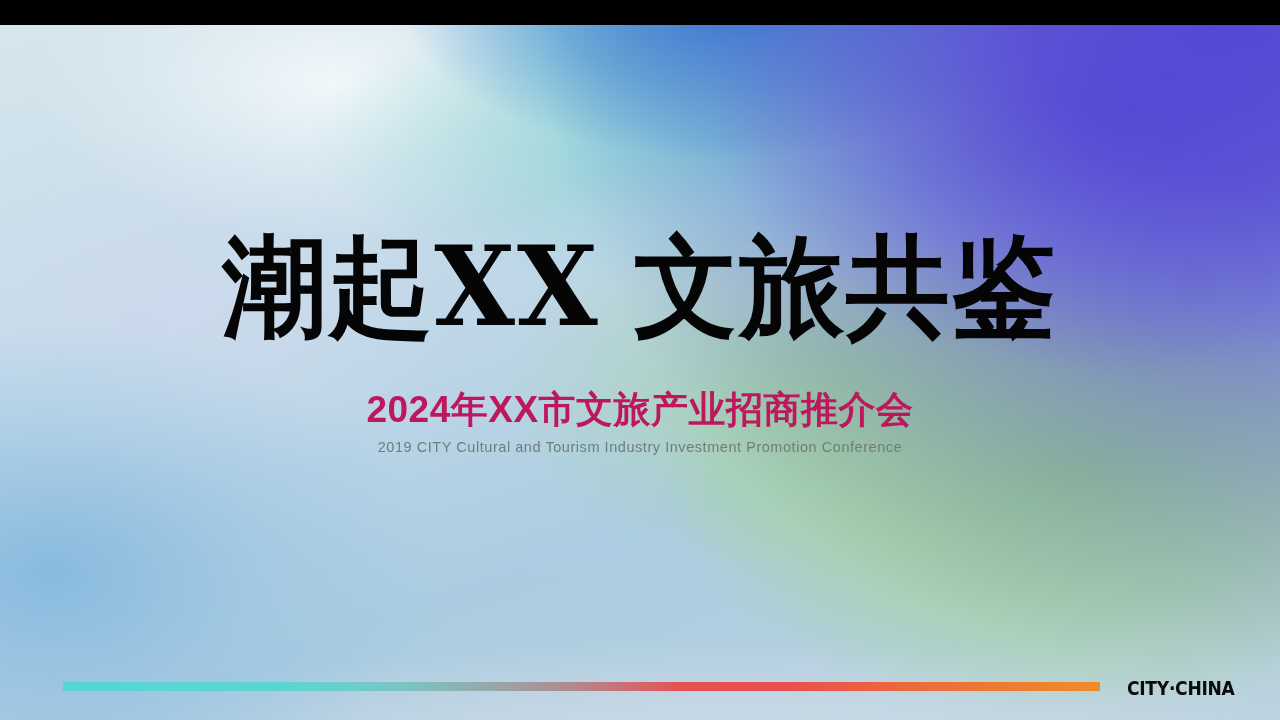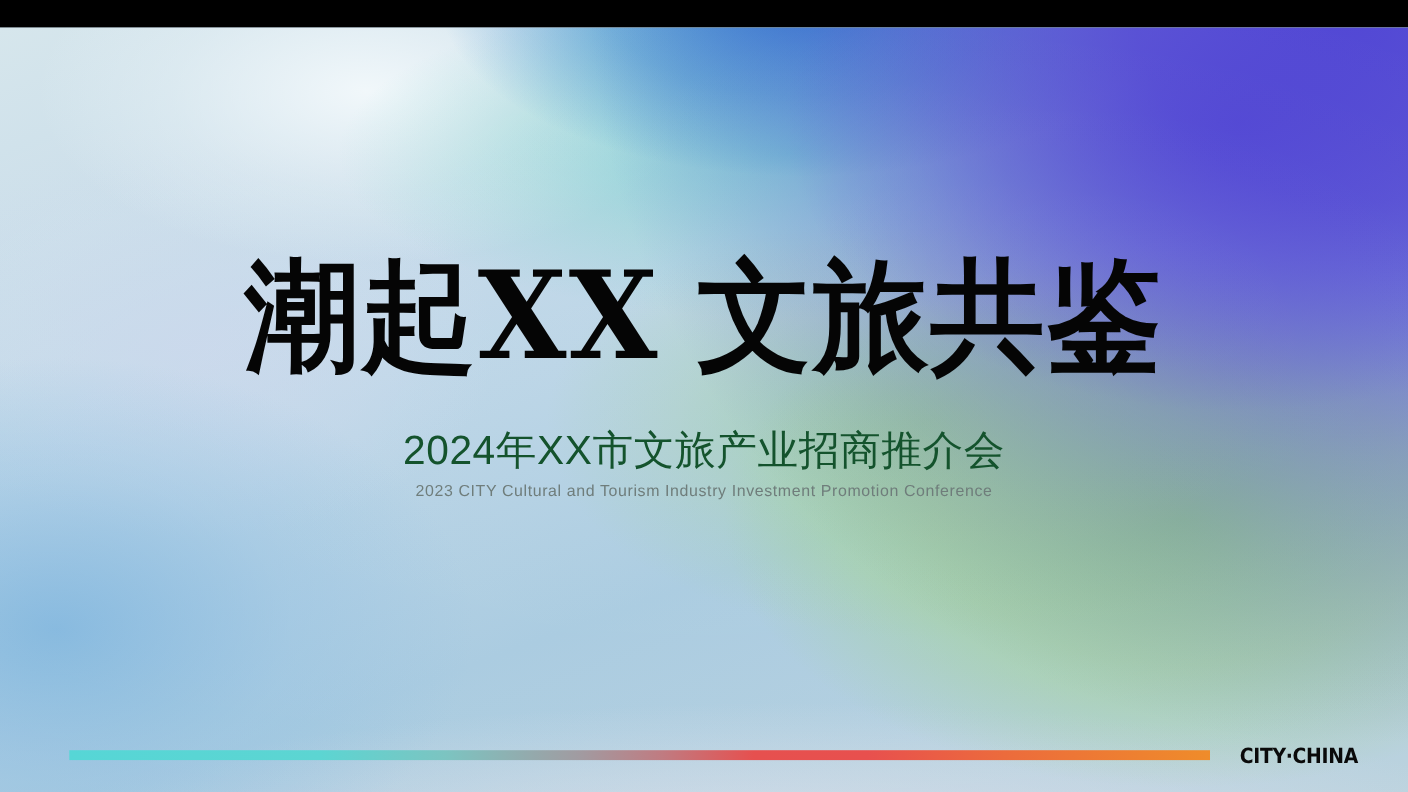--- a/index.html
+++ b/index.html
@@ -76,22 +76,22 @@
   
   .subtitle-block {
     position: absolute;
     left: 0;
     right: 0;
     top: 362px;
     text-align: center;
   }
   .subtitle-cn {
     font-size: 37px;
-    font-weight: 400;
-    color: #14532d;
+    font-weight: 700;
+    color: #be185d;
     letter-spacing: 0.5px;
     line-height: 1.22;
     white-space: nowrap;
   }
   .subtitle-en {
     margin-top: 7px;
     font-size: 14.5px;
     font-weight: 400;
     color: #6f7d7b;
     letter-spacing: 0.55px;
@@ -140,20 +140,20 @@
   <div class="bg-layer bg-base"></div>
   <div class="bg-layer bg-blobs"></div>
   <div class="bg-layer bg-soften"></div>
 
   <div class="title">
     <span>潮起XX</span><span class="gap"></span><span>文旅共鉴</span>
   </div>
 
   <div class="subtitle-block">
     <div class="subtitle-cn">2024年XX市文旅产业招商推介会</div>
-    <div class="subtitle-en">2023  CITY Cultural and Tourism Industry Investment Promotion Conference</div>
+    <div class="subtitle-en">2019  CITY Cultural and Tourism Industry Investment Promotion Conference</div>
   </div>
 
   <div class="rule"></div>
 
   <div class="logo">CITY·CHINA</div>
 
 </div>
 
 </body></html>

